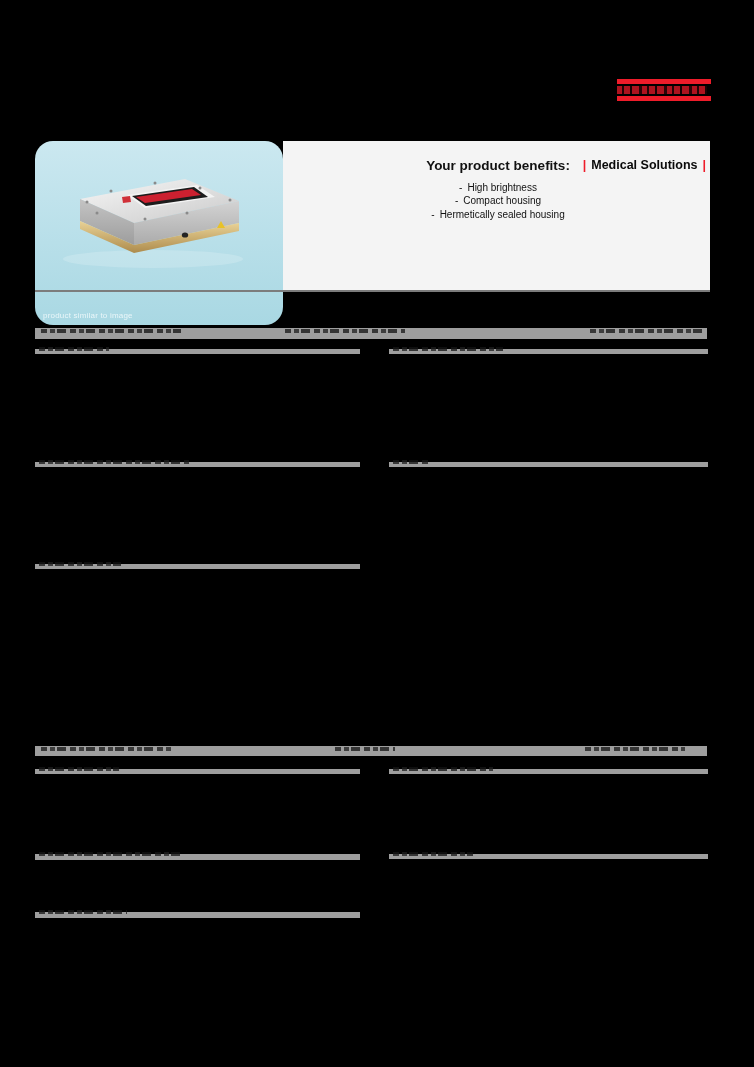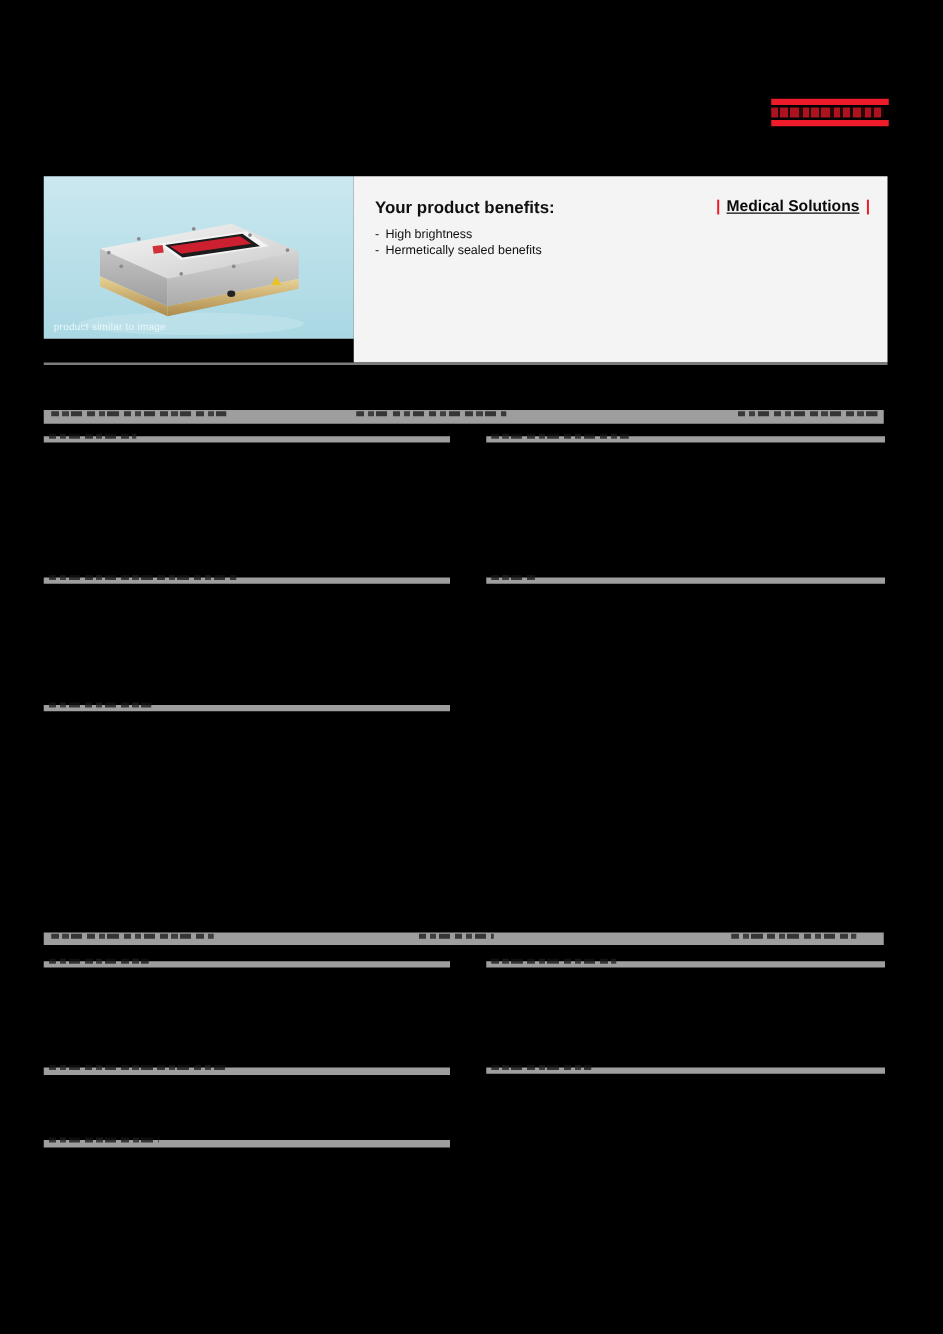--- a/index.html
+++ b/index.html
@@ -16,40 +16,40 @@
     height:8px;margin:2px 0 2px 0;width:90px;opacity:.9;
     background:repeating-linear-gradient(90deg,
       var(--logo_dark_red,#c01522) 0 5px, rgba(192,21,34,.2) 5px 7px,
       var(--logo_dark_red,#c01522) 7px 13px, rgba(192,21,34,.15) 13px 15px,
       var(--logo_dark_red,#c01522) 15px 22px, rgba(192,21,34,.25) 22px 25px);
   }
 
   
   .banner{position:absolute;left:35px;top:141px;width:675px;height:149px;display:flex;}
   .photo{
-    position:relative;width:248px;height:130px;flex:none;
+    position:relative;width:248px;height:184px;flex:none;
     background:linear-gradient(180deg,var(--photo_bg_top,#cbe8f0) 0%,#b8dfe9 55%,var(--photo_bg_bottom,#a9d8e3) 100%);
+    border-radius:18px;
   }
   .photo svg{position:absolute;left:0;top:0;}
   .photo-caption{
     position:absolute;left:8px;bottom:5px;font-size:8px;letter-spacing:.2px;
     color:rgba(243,251,253,.88);
   }
   .benefits{
     position:relative;flex:1;background:var(--banner_bg,#f4f4f4);
-    padding:17px 14px 0 17px;box-sizing:border-box;color:#111;
+    padding:17px 14px 0 17px;box-sizing:border-box;color:#111;text-align:center;
   }
   .benefits-title{font-size:13.5px;font-weight:bold;}
   .benefit-list{margin-top:8px;font-size:10px;line-height:13.3px;}
   .benefit-list div{white-space:nowrap;}
   .benefit-list .dash{margin-right:5px;}
   .badge{
-    position:absolute;top:17px;right:14px;font-size:12.5px;font-weight:bold;color:#0a0a0a;
+    position:absolute;top:17px;right:4px;font-size:12.5px;font-weight:bold;color:#0a0a0a;
     white-space:nowrap;
-    text-decoration:underline;
   }
   .badge .pipe{color:var(--accent_red,#ee1c2a);font-weight:bold;}
   .badge .pipe.l{margin-right:5px;} .badge .pipe.r{margin-left:5px;}
 
   .banner-divider{position:absolute;left:35px;top:290px;width:675px;height:2px;background:var(--divider_gray,#7c7c7c);}
 
   
   .hbar{position:absolute;background:var(--section_bar_gray,#9e9e9e);}
   .smudge{
     position:absolute;top:-2px;height:4px;opacity:.75;display:block;
@@ -111,21 +111,22 @@
       <ellipse cx="150" cy="94" rx="3.2" ry="2.6" fill="#242424"></ellipse>
       <polygon points="182,87 190,87 186,80" fill="#e8c227"></polygon>
     </svg>
     <div class="photo-caption">product similar to image</div>
   </div>
 
   <div class="benefits">
     <div class="benefits-title">Your product benefits:</div>
     <div class="benefit-list">
       <div><span class="dash">-</span><span>High brightness</span></div>
-      <div><span class="dash">-</span><span>Hermetically sealed benefits</span></div>
+      <div><span class="dash">-</span><span>Compact housing</span></div>
+      <div><span class="dash">-</span><span>Hermetically sealed housing</span></div>
     </div>
     <div class="badge">
       <span class="pipe l">|</span><span>Medical Solutions</span><span class="pipe r">|</span>
     </div>
   </div>
 </div>
 
 <div class="banner-divider"></div>
 
 <div class="hbar thick" style="left:35px;top:328px;width:672px;height:11px">

